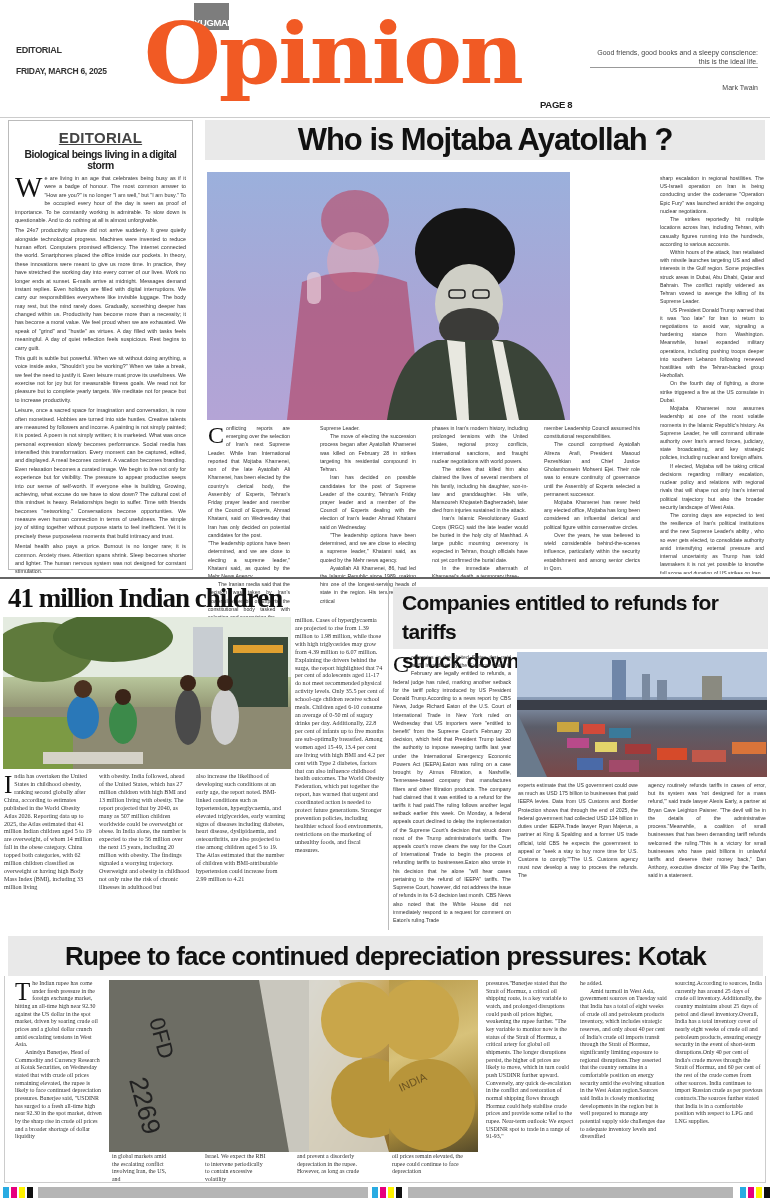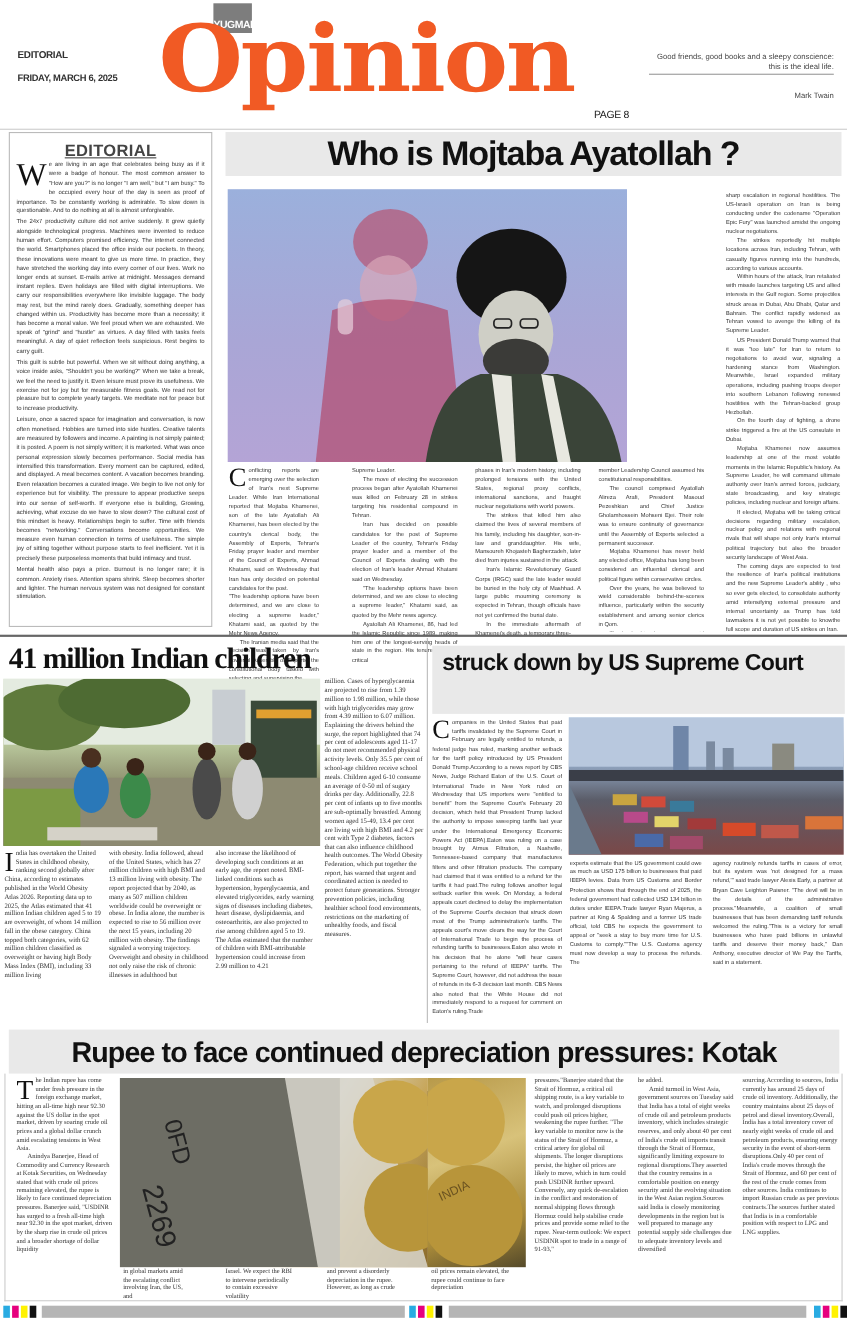--- a/index.html
+++ b/index.html
@@ -6,21 +6,21 @@
 body{width:770px;height:1202px;background:#fff;font-family:"Liberation Sans",sans-serif;color:#222;position:relative;overflow:hidden}
 .abs{position:absolute}
 .cond{font-family:"Liberation Sans Narrow","Liberation Sans",sans-serif}
 
 
 #masthead{left:0;top:0;width:770px;height:118px}
 #city{left:16px;top:45px;font-size:9px;font-weight:bold;letter-spacing:-0.3px;color:#333}
 #date{left:16px;top:66px;font-size:8.5px;font-weight:bold;letter-spacing:-0.3px;color:#333}
 #brand{left:194px;top:3px;width:35px;height:27px;background:#7d7d7d;color:#fff;font-size:9.5px;font-weight:bold;text-align:center;line-height:40px;letter-spacing:-0.4px}
 #logo{left:144px;top:12px;font-family:"DejaVu Serif","Liberation Serif",serif;font-weight:bold;font-size:84px;color:#f15a24;letter-spacing:-2px;line-height:1;transform:scaleX(1.05);transform-origin:left}
-#pagenum{left:540px;top:99px;font-size:9.5px;font-weight:normal;color:#222;letter-spacing:-0.3px}
+#pagenum{left:540px;top:99px;font-size:9.5px;font-weight:bold;color:#222;letter-spacing:-0.3px}
 #quote1{right:12px;top:48px;font-size:7px;color:#444;text-align:right;width:190px;line-height:1.3}
 #quote-rule{right:12px;top:67px;width:168px;height:1px;background:#999}
 #quote-author{right:12px;top:84px;font-size:7px;color:#444}
 #top-rule{left:0;top:117px;width:770px;height:1px;background:#ccc}
 
 
 #editorial{left:8px;top:120px;width:185px;height:450px;border:1px solid #bbb;padding:4px 6px}
 #ed-label{text-align:center;font-size:15px;font-weight:bold;color:#444;text-decoration:underline;letter-spacing:0.3px;margin-top:4px}
 #ed-title{text-align:center;font-size:10.4px;font-weight:bold;color:#222;margin:3px 0 3px;letter-spacing:-0.5px}
 .ed-text{font-size:5.4px;line-height:1.55;color:#333;text-align:justify;margin-bottom:2px}
@@ -72,20 +72,21 @@
     <div>Good friends, good books and a sleepy conscience:</div>
     <div>this is the ideal life.</div>
   </div>
   <div id="quote-rule" class="abs"></div>
   <div id="quote-author" class="abs">Mark Twain</div>
 </div>
 <div id="top-rule" class="abs"></div>
 
 <div id="editorial" class="abs">
   <div id="ed-label">EDITORIAL</div>
+  <div id="ed-title" class="cond">Biological beings living in a digital storm</div>
   <p class="ed-text"><span class="dropcap">W</span><span>e are living in an age that celebrates being busy as if it were a badge of honour. The most common answer to "How are you?" is no longer "I am well," but "I am busy." To be occupied every hour of the day is seen as proof of importance. To be constantly working is admirable. To slow down is questionable. And to do nothing at all is almost unforgivable.</span></p>
   <p class="ed-text">The 24x7 productivity culture did not arrive suddenly. It grew quietly alongside technological progress. Machines were invented to reduce human effort. Computers promised efficiency. The internet connected the world. Smartphones placed the office inside our pockets. In theory, these innovations were meant to give us more time. In practice, they have stretched the working day into every corner of our lives. Work no longer ends at sunset. E-mails arrive at midnight. Messages demand instant replies. Even holidays are filled with digital interruptions. We carry our responsibilities everywhere like invisible luggage. The body may rest, but the mind rarely does. Gradually, something deeper has changed within us. Productivity has become more than a necessity; it has become a moral value. We feel proud when we are exhausted. We speak of "grind" and "hustle" as virtues. A day filled with tasks feels meaningful. A day of quiet reflection feels suspicious. Rest begins to carry guilt.</p>
   <p class="ed-text">This guilt is subtle but powerful. When we sit without doing anything, a voice inside asks, "Shouldn't you be working?" When we take a break, we feel the need to justify it. Even leisure must prove its usefulness. We exercise not for joy but for measurable fitness goals. We read not for pleasure but to complete yearly targets. We meditate not for peace but to increase productivity.</p>
   <p class="ed-text">Leisure, once a sacred space for imagination and conversation, is now often monetised. Hobbies are turned into side hustles. Creative talents are measured by followers and income. A painting is not simply painted; it is posted. A poem is not simply written; it is marketed. What was once personal expression slowly becomes performance. Social media has intensified this transformation. Every moment can be captured, edited, and displayed. A meal becomes content. A vacation becomes branding. Even relaxation becomes a curated image. We begin to live not only for experience but for visibility. The pressure to appear productive seeps into our sense of self-worth. If everyone else is building, Growing, achieving, what excuse do we have to slow down? The cultural cost of this mindset is heavy. Relationships begin to suffer. Time with friends becomes "networking." Conversations become opportunities. We measure even human connection in terms of usefulness. The simple joy of sitting together without purpose starts to feel inefficient. Yet it is precisely these purposeless moments that build intimacy and trust.</p>
   <p class="ed-text">Mental health also pays a price. Burnout is no longer rare; it is common. Anxiety rises. Attention spans shrink. Sleep becomes shorter and lighter. The human nervous system was not designed for constant stimulation.</p>
 </div>
 
 <div id="kh-head" class="abs"></div>
 <div id="kh-title" class="abs">Who is Mojtaba Ayatollah ?</div>
 <div id="kh-photo" class="abs">
@@ -168,20 +169,21 @@
     <circle cx="222" cy="66" r="8" fill="#3a2418"></circle>
   </svg>
 </div>
 <div class="abs ser-col" style="left:295px;top:617px;width:90px">million. Cases of hyperglycaemia are projected to rise from 1.39 million to 1.98 million, while those with high triglycerides may grow from 4.39 million to 6.07 million. Explaining the drivers behind the surge, the report highlighted that 74 per cent of adolescents aged 11-17 do not meet recommended physical activity levels. Only 35.5 per cent of school-age children receive school meals. Children aged 6-10 consume an average of 0-50 ml of sugary drinks per day. Additionally, 22.8 per cent of infants up to five months are sub-optimally breastfed. Among women aged 15-49, 13.4 per cent are living with high BMI and 4.2 per cent with Type 2 diabetes, factors that can also influence childhood health outcomes. The World Obesity Federation, which put together the report, has warned that urgent and coordinated action is needed to protect future generations. Stronger prevention policies, including healthier school food environments, restrictions on the marketing of unhealthy foods, and fiscal measures.</div>
 <div class="abs ser-col" style="left:4px;top:773px;width:88px"><span class="dropcap-serif">I</span><span>ndia has overtaken the United States in childhood obesity, ranking second globally after China, according to estimates published in the World Obesity Atlas 2026. Reporting data up to 2025, the Atlas estimated that 41 million Indian children aged 5 to 19 are overweight, of whom 14 million fall in the obese category. China topped both categories, with 62 million children classified as overweight or having high Body Mass Index (BMI), including 33 million living</span></div>
 <div class="abs ser-col" style="left:99px;top:773px;width:92px">with obesity. India followed, ahead of the United States, which has 27 million children with high BMI and 13 million living with obesity. The report projected that by 2040, as many as 507 million children worldwide could be overweight or obese. In India alone, the number is expected to rise to 56 million over the next 15 years, including 20 million with obesity. The findings signaled a worrying trajectory. Overweight and obesity in childhood not only raise the risk of chronic illnesses in adulthood but</div>
 <div class="abs ser-col" style="left:196px;top:773px;width:92px">also increase the likelihood of developing such conditions at an early age, the report noted. BMI-linked conditions such as hypertension, hyperglycaemia, and elevated triglycerides, early warning signs of diseases including diabetes, heart disease, dyslipidaemia, and osteoarthritis, are also projected to rise among children aged 5 to 19. The Atlas estimated that the number of children with BMI-attributable hypertension could increase from 2.99 million to 4.21</div>
 
 <div id="tf-head" class="abs"></div>
 <div id="tf-title" class="abs">
+  <div>Companies entitled to refunds for tariffs</div>
   <div>struck down by US  Supreme Court</div>
 </div>
 <div class="abs kh-col" style="left:393px;top:653px;width:118px;height:275px;overflow:hidden"><span class="dropcap" style="font-size:24px">C</span><span>ompanies in the United States that paid tariffs invalidated by the Supreme Court in February are legally entitled to refunds, a federal judge has ruled, marking another setback for the tariff policy introduced by US President Donald Trump.According to a news report by CBS News, Judge Richard Eaton of the U.S. Court of International Trade in New York ruled on Wednesday that US importers were "entitled to benefit" from the Supreme Court's February 20 decision, which held that President Trump lacked the authority to impose sweeping tariffs last year under the International Emergency Economic Powers Act (IEEPA).Eaton was ruling on a case brought by Atmus Filtration, a Nashville, Tennessee-based company that manufactures filters and other filtration products. The company had claimed that it was entitled to a refund for the tariffs it had paid.The ruling follows another legal setback earlier this week. On Monday, a federal appeals court declined to delay the implementation of the Supreme Court's decision that struck down most of the Trump administration's tariffs. The appeals court's move clears the way for the Court of International Trade to begin the process of refunding tariffs to businesses.Eaton also wrote in his decision that he alone "will hear cases pertaining to the refund of IEEPA" tariffs. The Supreme Court, however, did not address the issue of refunds in its 6-3 decision last month.  CBS News also noted that the White House did not immediately respond to a request for comment on Eaton's ruling.Trade</span></div>
 <div id="tf-photo" class="abs">
   <svg width="250" height="125" viewBox="0 0 250 125">
     <rect x="0" y="0" width="250" height="45" fill="#b8c8de"></rect>
     <rect x="95" y="8" width="14" height="40" fill="#6f86a8"></rect>
     <rect x="125" y="22" width="8" height="26" fill="#7a8aa0"></rect>
     <rect x="140" y="28" width="10" height="20" fill="#7a8aa0"></rect>
     <rect x="185" y="24" width="20" height="24" fill="#8a8a80"></rect>

